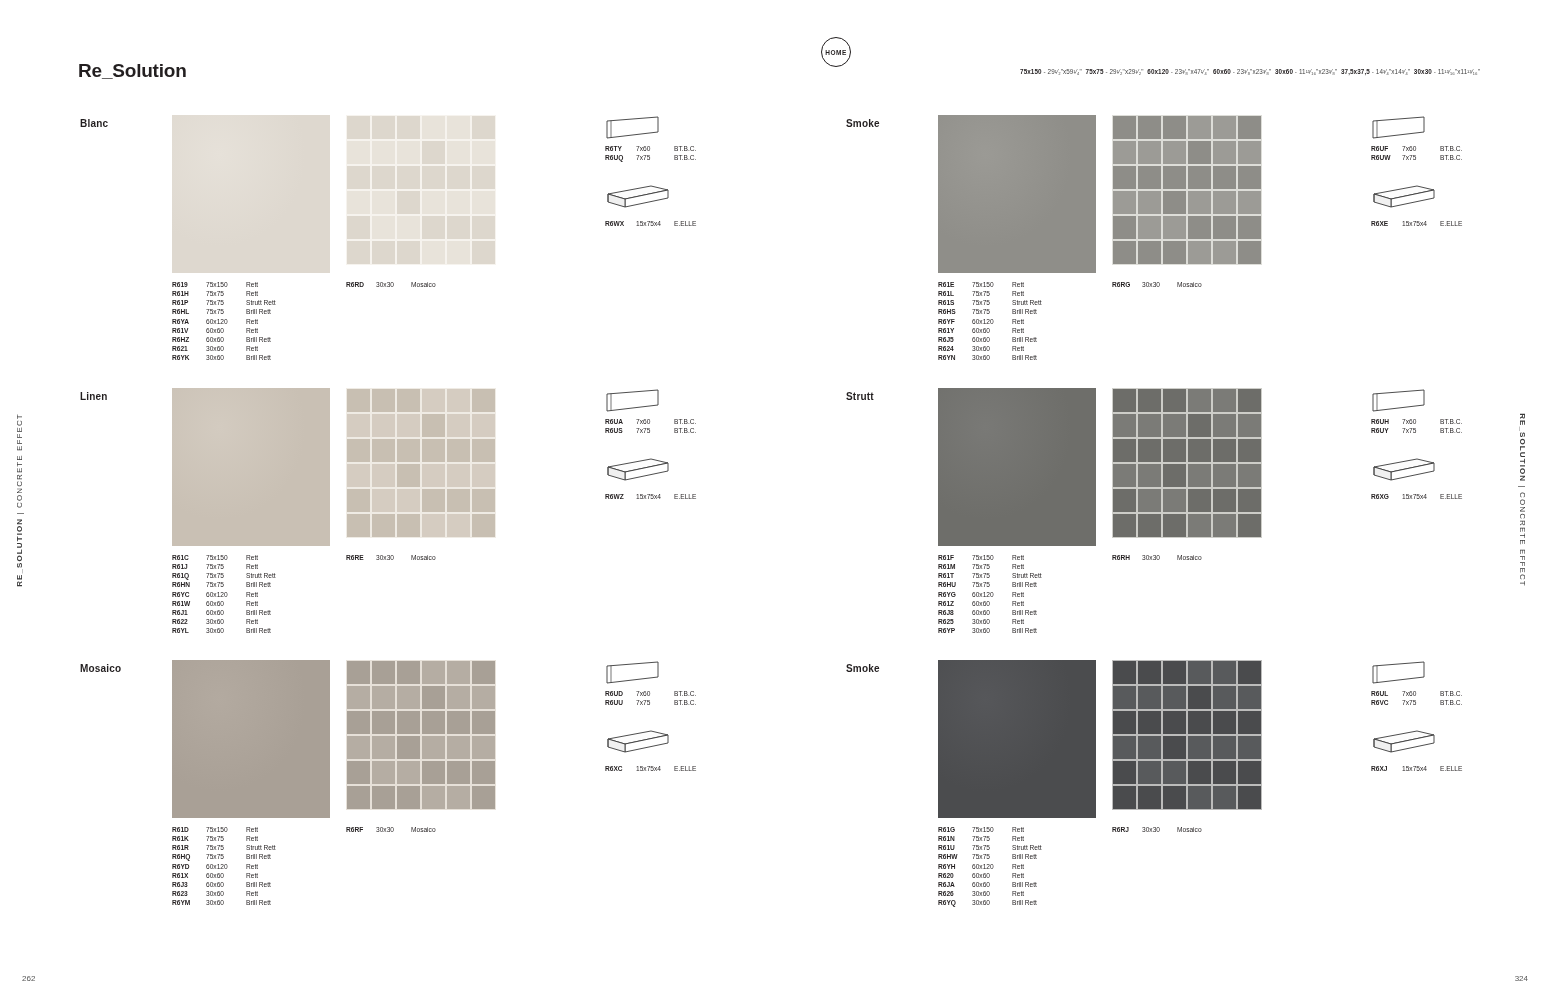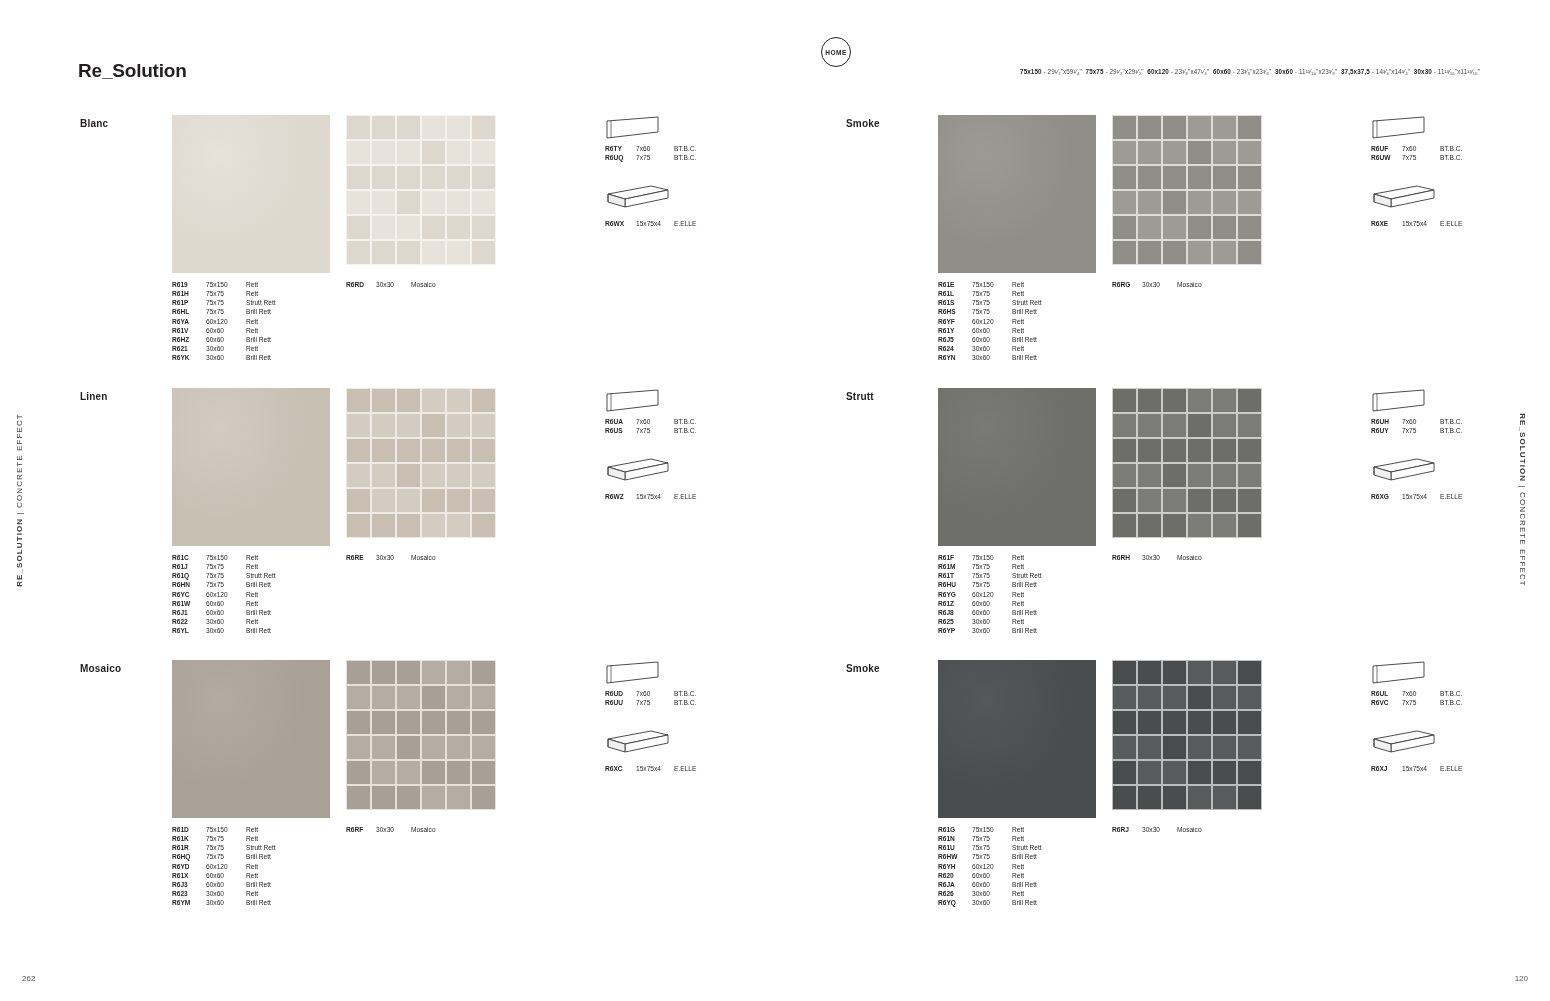--- a/index.html
+++ b/index.html
@@ -115,21 +115,21 @@
   <div class="size-legend" id="size-legend"><span class="metric">75x150</span><span class="sep"> - </span><span class="imp">29¹⁄₂"x59¹⁄₄"</span><span>&nbsp;&nbsp;</span><span class="metric">75x75</span><span class="sep"> - </span><span class="imp">29¹⁄₂"x29¹⁄₂"</span><span>&nbsp;&nbsp;</span><span class="metric">60x120</span><span class="sep"> - </span><span class="imp">23³⁄₈"x47¹⁄₄"</span><span>&nbsp;&nbsp;</span><span class="metric">60x60</span><span class="sep"> - </span><span class="imp">23³⁄₈"x23³⁄₈"</span><span>&nbsp;&nbsp;</span><span class="metric">30x60</span><span class="sep"> - </span><span class="imp">11¹³⁄₁₆"x23³⁄₈"</span><span>&nbsp;&nbsp;</span><span class="metric">37,5x37,5</span><span class="sep"> - </span><span class="imp">14³⁄₄"x14³⁄₄"</span><span>&nbsp;&nbsp;</span><span class="metric">30x30</span><span class="sep"> - </span><span class="imp">11¹³⁄₁₆"x11¹³⁄₁₆"</span></div>
 
   <div class="side-label side-left">
     <b>RE_SOLUTION</b><span> | CONCRETE EFFECT</span>
   </div>
   <div class="side-label side-right">
     <b>RE_SOLUTION</b><span> | CONCRETE EFFECT</span>
   </div>
 
   <div class="folio folio-left">262</div>
-  <div class="folio folio-right">120</div>
+  <div class="folio folio-right">324</div>
 
   <div id="blocks-root">
       <div class="color-block" style="left: 80px; top: 118px;">
         <div class="cb-name" style="position: absolute; left: 0px; top: 0px;">Blanc</div>
         <div class="swatch-full" style="left: 92px; top: -3px; background: radial-gradient(at 30% 25%, rgb(230, 225, 217) 0%, rgb(222, 216, 207) 55%), radial-gradient(at 75% 80%, rgb(230, 225, 217) 0%, rgb(222, 216, 207) 60%), rgb(222, 216, 207);"></div>
         <div class="swatch-mosaic" style="left: 266px; top: -3px; background: rgb(246, 243, 238);">
           <i style="background: rgb(221, 215, 205);"></i>
           <i style="background: rgb(221, 215, 205);"></i>
           <i style="background: rgb(221, 215, 205);"></i>
           <i style="background: rgb(232, 227, 218);"></i>

